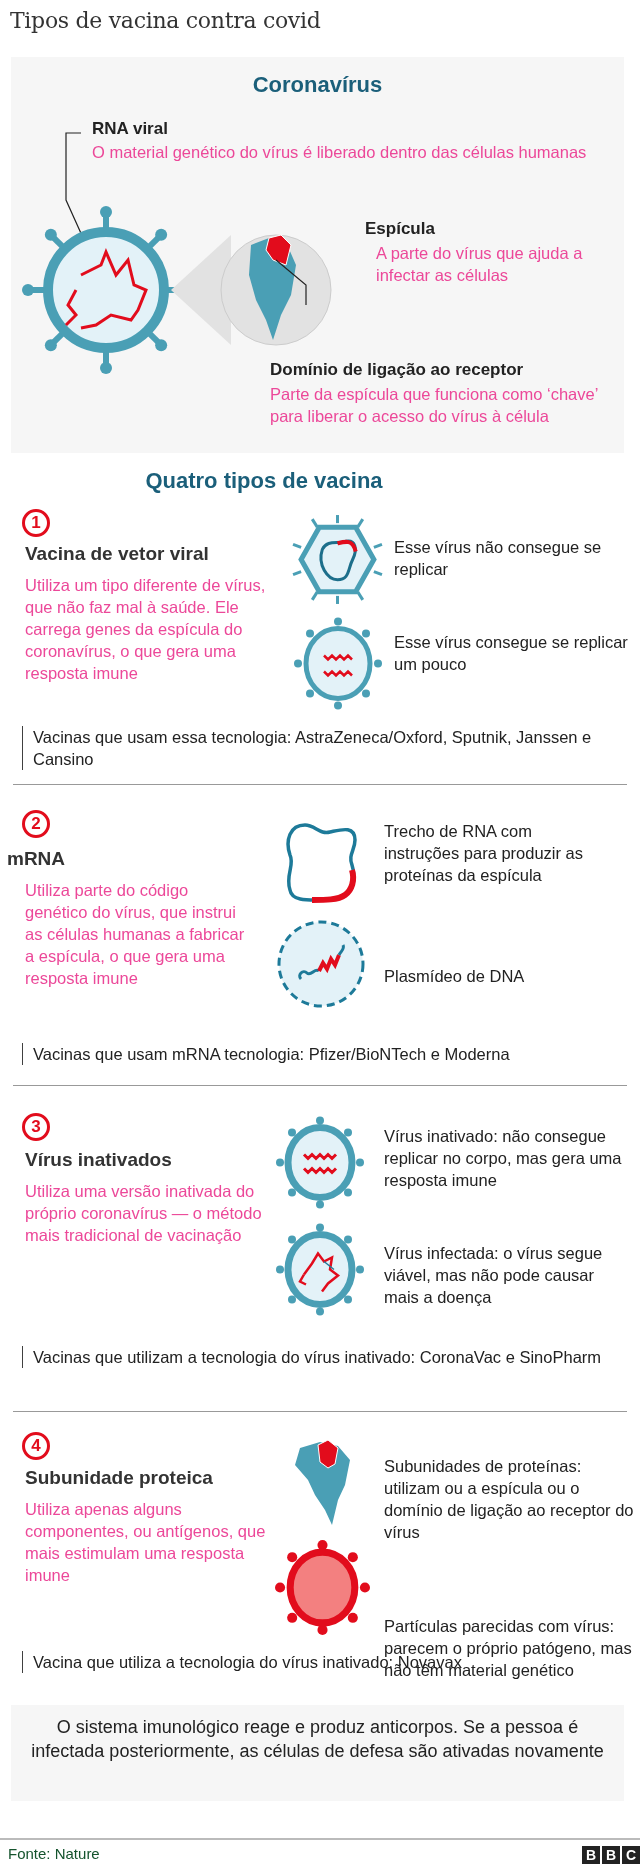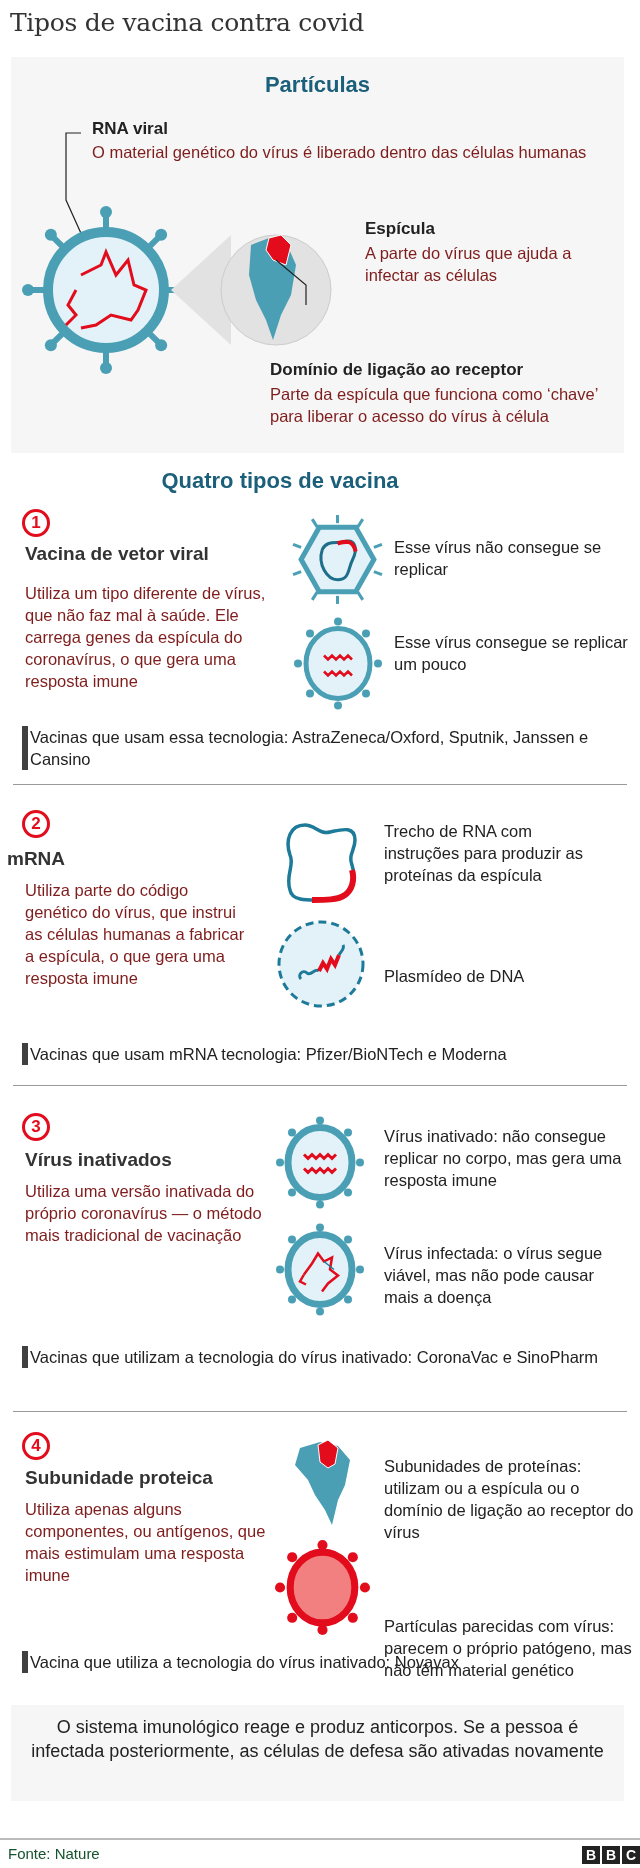--- a/index.html
+++ b/index.html
@@ -1,38 +1,38 @@
 <!DOCTYPE html>
 <html><head>
 <meta charset="utf-8">
 <style>
   * { box-sizing: border-box; margin: 0; padding: 0; }
   body { width: 640px; height: 1868px; background: #ffffff; font-family: "Liberation Sans", "DejaVu Sans", sans-serif; color: #222222; position: relative; overflow: hidden; }
   .abs { position: absolute; }
-  .title { left: 10px; top: 8px; font-family: "DejaVu Serif", "Liberation Serif", serif; font-size: 25px; color: #333; letter-spacing: -0.3px; }
+  .title { left: 10px; top: 8px; font-family: "DejaVu Serif", "Liberation Serif", serif; font-size: 22px; color: #333; letter-spacing: -0.3px; }
   .grey-box { background: #f6f6f6; }
   .h-teal { color: #1b5f7a; font-weight: bold; font-size: 22px; text-align: center; }
   .bold-label { font-weight: bold; font-size: 17px; color: #222; }
-  .body-txt { font-size: 16.5px; line-height: 22px; color: #7f1d1d; }
+  .body-txt { font-size: 16.5px; line-height: 22px; color: #ec4899; }
   .rightcol-txt { font-size: 16.5px; line-height: 22px; color: #222; }
   .num-badge { width: 28px; height: 28px; border: 3px solid #e20c1c; border-radius: 50%; color: #e20c1c; font-weight: bold; font-size: 17px; text-align: center; line-height: 22px; }
   .type-title { font-weight: bold; font-size: 19px; color: #333; }
-  .usage { border-left: 6px solid #404040; padding-left: 2px; font-size: 16.5px; line-height: 22px; color: #222; }
+  .usage { border-left: 1px solid #404040; padding-left: 10px; font-size: 16.5px; line-height: 22px; color: #222; }
   .divider { height: 1px; background: #999; left: 13px; width: 614px; }
   .footer-line { height: 2px; background: #bbb; left: 0; width: 640px; }
   .bbc { display: flex; gap: 2px; }
   .bbc span { width: 18px; height: 18px; background: #222; color: #fff; font-weight: bold; font-size: 14px; text-align: center; line-height: 18px; }
 </style>
 </head>
 <body>
 
 <div class="abs title">Tipos de vacina contra covid</div>
 
 <div class="abs grey-box" style="left:11px; top:57px; width:613px; height:396px;"></div>
-<div class="abs h-teal" style="left:11px; top:72px; width:613px;">Partículas</div>
+<div class="abs h-teal" style="left:11px; top:72px; width:613px;">Coronavírus</div>
 
 <div class="abs bold-label" style="left:92px; top:119px;">RNA viral</div>
 <div class="abs body-txt" style="left:92px; top:141px; width:520px;">O material genético do vírus é liberado dentro das células humanas</div>
 
 <svg class="abs" style="left:11px; top:120px;" width="613" height="330" viewBox="0 0 613 330">
 
   <polyline points="70,13 55,13 55,80 100,180" fill="none" stroke="#222" stroke-width="1.2"></polyline>
 
   <g transform="translate(95,170)">
     <g fill="#4a9fb5">
@@ -67,30 +67,30 @@
   <circle cx="265" cy="170" r="55" fill="#e2e2e2" stroke="#ccc" stroke-width="1"></circle>
   <g>
     <path d="M240,125 L258,118 L275,122 L285,145 L280,175 L270,195 L262,220 L255,200 L245,180 L238,155 Z" fill="#4a9fb5"></path>
     <path d="M258,118 L270,115 L280,125 L275,145 L262,140 L255,130 Z" fill="#e20c1c" stroke="#fff" stroke-width="1"></path>
   </g>
 
   <polyline points="265,140 295,165 295,185" fill="none" stroke="#222" stroke-width="1.2"></polyline>
 </svg>
 
 <div class="abs bold-label" style="left:365px; top:219px;">Espícula</div>
-<div class="abs body-txt" style="left:365px; top:242px; width:250px;">A parte do vírus que ajuda a infectar as células</div>
+<div class="abs body-txt" style="left:376px; top:242px; width:250px;">A parte do vírus que ajuda a infectar as células</div>
 
 <div class="abs bold-label" style="left:270px; top:360px;">Domínio de ligação ao receptor</div>
 <div class="abs body-txt" style="left:270px; top:383px; width:340px;">Parte da espícula que funciona como ‘chave’ para liberar o acesso do vírus à célula</div>
 
-<div class="abs h-teal" style="left:16px; top:468px; width:528px;">Quatro tipos de vacina</div>
+<div class="abs h-teal" style="left:0; top:468px; width:528px;">Quatro tipos de vacina</div>
 
 <div class="abs num-badge" style="left:22px; top:509px;">1</div>
 <div class="abs type-title" style="left:25px; top:543px;">Vacina de vetor viral</div>
-<div class="abs body-txt" style="left:25px; top:574px; width:250px;margin-top:8px;">Utiliza um tipo diferente de vírus, que não faz mal à saúde. Ele carrega genes da espícula do coronavírus, o que gera uma resposta imune</div>
+<div class="abs body-txt" style="left:25px; top:574px; width:250px;">Utiliza um tipo diferente de vírus, que não faz mal à saúde. Ele carrega genes da espícula do coronavírus, o que gera uma resposta imune</div>
 <svg class="abs" style="left:290px; top:512px;" width="95" height="95" viewBox="-47 -47 94 94">
   <g stroke="#4a9fb5" stroke-width="3" fill="none">
       <line x1="0" y1="-44" x2="0" y2="-36"></line>
       <line x1="0" y1="36" x2="0" y2="44"></line>
       <line x1="-44" y1="-15" x2="-36" y2="-12"></line>
       <line x1="44" y1="15" x2="36" y2="12"></line>
       <line x1="-44" y1="15" x2="-36" y2="12"></line>
       <line x1="44" y1="-15" x2="36" y2="-12"></line>
       <line x1="-25" y1="-40" x2="-20" y2="-32"></line>
       <line x1="25" y1="40" x2="20" y2="32"></line>

